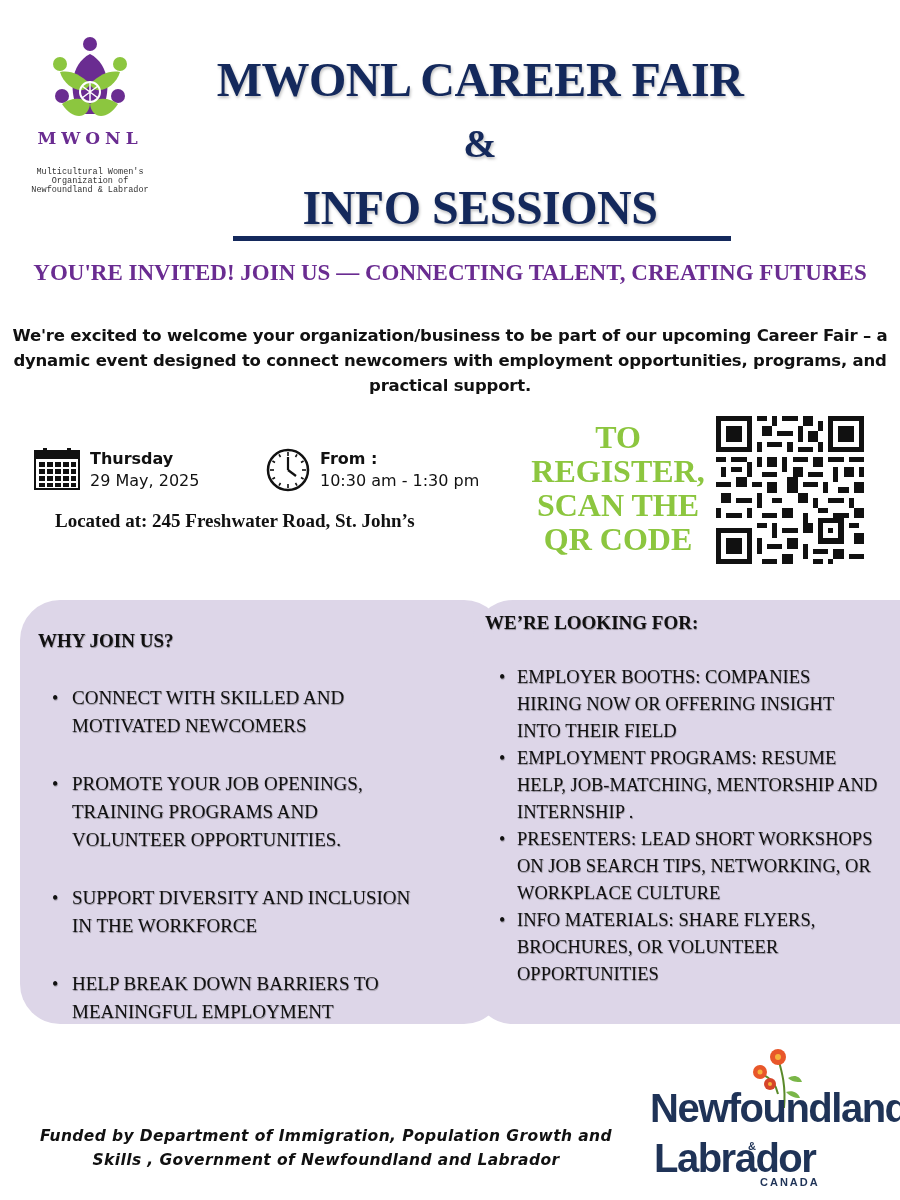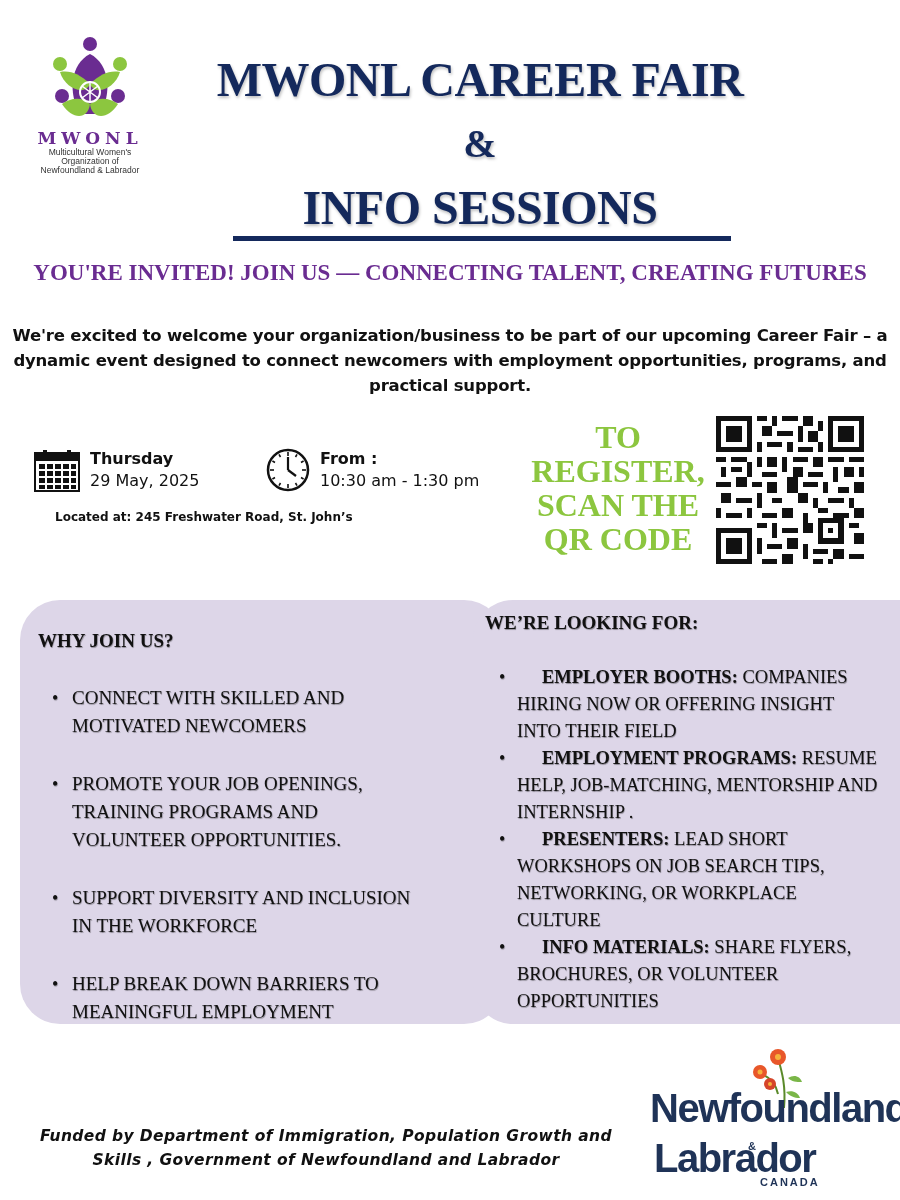--- a/index.html
+++ b/index.html
@@ -3,57 +3,57 @@
 <meta charset="utf-8">
 <style>
   * { box-sizing: border-box; margin: 0; padding: 0; }
   html, body { width: 900px; height: 1200px; background: #ffffff; overflow: hidden; }
   body { position: relative; font-family: "DejaVu Sans", sans-serif; color: #111; }
 
   
   .logo { position: absolute; left: 28px; top: 34px; width: 124px; text-align: center; }
   .logo svg { display: block; margin: 0 auto; }
   .logo-word { font-family: "DejaVu Serif", serif; color: #6a2c91; font-size: 17px; letter-spacing: 5px; font-weight: bold; margin-top: -2px; }
-  .logo-sub { font-family: Liberation Sans, sans-serif; font-size: 8.5px; line-height: 9px; color: #333; margin-top: 0; }
+  .logo-sub { font-family: Liberation Mono, monospace; font-size: 8.5px; line-height: 9px; color: #333; margin-top: 20px; }
 
   
   .title { position: absolute; left: 180px; width: 600px; text-align: center; font-family: "Liberation Serif", serif; font-weight: bold; color: #14295c; text-shadow: 1px 2px 3px rgba(0,0,0,0.25); }
   .title-1 { top: 52px; font-size: 48px; letter-spacing: -0.5px; text-align: center; }
   .title-amp { top: 120px; font-size: 40px; }
   .title-2 { top: 180px; font-size: 48px; letter-spacing: -0.5px; }
   .title-rule { position: absolute; left: 233px; top: 236px; width: 498px; height: 5px; background: #14295c; }
 
   .subhead { position: absolute; left: 20px; width: 860px; top: 256px; text-align: center; font-family: "Liberation Serif", serif; font-weight: bold; color: #6a2c91; font-size: 23px; line-height: 33px; }
   .intro { position: absolute; left: 12px; width: 876px; top: 323px; text-align: center; font-family: "DejaVu Sans", sans-serif; font-weight: bold; font-size: 16.5px; line-height: 25px; color: #111; letter-spacing: -0.2px; }
 
   
-  .detail { position: absolute; display: flex; align-items: flex-end; }
+  .detail { position: absolute; display: flex; align-items: flex-start; }
   .detail-date { left: 34px; top: 448px; }
   .detail-time { left: 266px; top: 448px; }
   .detail .txt { margin-left: 10px; font-size: 16px; line-height: 22px; color: #111; }
   .detail .txt .strong { font-weight: bold; }
-  .location { position: absolute; left: 55px; top: 510px; font-weight: bold; font-size: 12px; color: #111; }
+  .location { position: absolute; left: 55px; top: 510px; font-weight: bold; font-size: 19px; color: #111; font-family: Liberation Serif, serif; }
 
   .register { position: absolute; left: 526px; top: 420px; width: 184px; text-align: center; font-family: "Liberation Serif", serif; font-weight: bold; font-size: 32px; line-height: 34px; color: #8cc63f; }
   .qr { position: absolute; left: 716px; top: 416px; width: 148px; height: 148px; background: #fff; }
 
   
   .card { position: absolute; background: #ddd6e8; border-radius: 40px; font-family: "Liberation Serif", serif; color: #111; text-shadow: 0.6px 0.8px 0.8px rgba(0,0,0,0.35); }
   .card-left { left: 20px; top: 600px; width: 484px; height: 424px; }
   .card-right { left: 473px; top: 600px; width: 479px; height: 424px; }
   .card h3 { font-size: 19px; font-weight: bold; }
   .card-left h3 { position: absolute; left: 18px; top: 30px; }
   .card-right h3 { position: absolute; left: 12px; top: 12px; }
   .card ul { list-style: none; position: absolute; }
   .card-left ul { left: 32px; top: 84px; width: 370px; }
   .card-left li { position: relative; padding-left: 20px; font-size: 19px; line-height: 28px; margin-bottom: 30px; }
   .card-right ul { left: 26px; top: 64px; width: 380px; }
   .card-right li { position: relative; padding-left: 18px; font-size: 18.5px; line-height: 27px; margin-bottom: 0; }
   .card li::before { content: "\2022"; position: absolute; left: 0; top: 0; font-size: 18px; }
-  .card li b { font-weight: bold; margin-left: 25px; }
+  .card li b { font-weight: normal; }
 
   
   .funded { position: absolute; left: 36px; top: 1124px; width: 580px; text-align: center; font-family: "DejaVu Sans", sans-serif; font-weight: bold; font-style: italic; font-size: 15.5px; line-height: 24px; color: #111; letter-spacing: 0.4px; }
   .nl-logo { position: absolute; left: 648px; top: 1048px; width: 240px; height: 145px; }
   .nl-word { position: absolute; font-family: "Liberation Sans", sans-serif; color: #1f3357; font-weight: bold; letter-spacing: -1.5px; }
   .nl-1 { left: 2px; top: 38px; font-size: 40px; }
   .nl-amp { left: 100px; top: 92px; font-size: 11px; letter-spacing: 0; }
   .nl-2 { left: 6px; top: 88px; font-size: 40px; }
   .nl-3 { left: 112px; top: 128px; font-size: 11px; letter-spacing: 2px; }
 </style>

